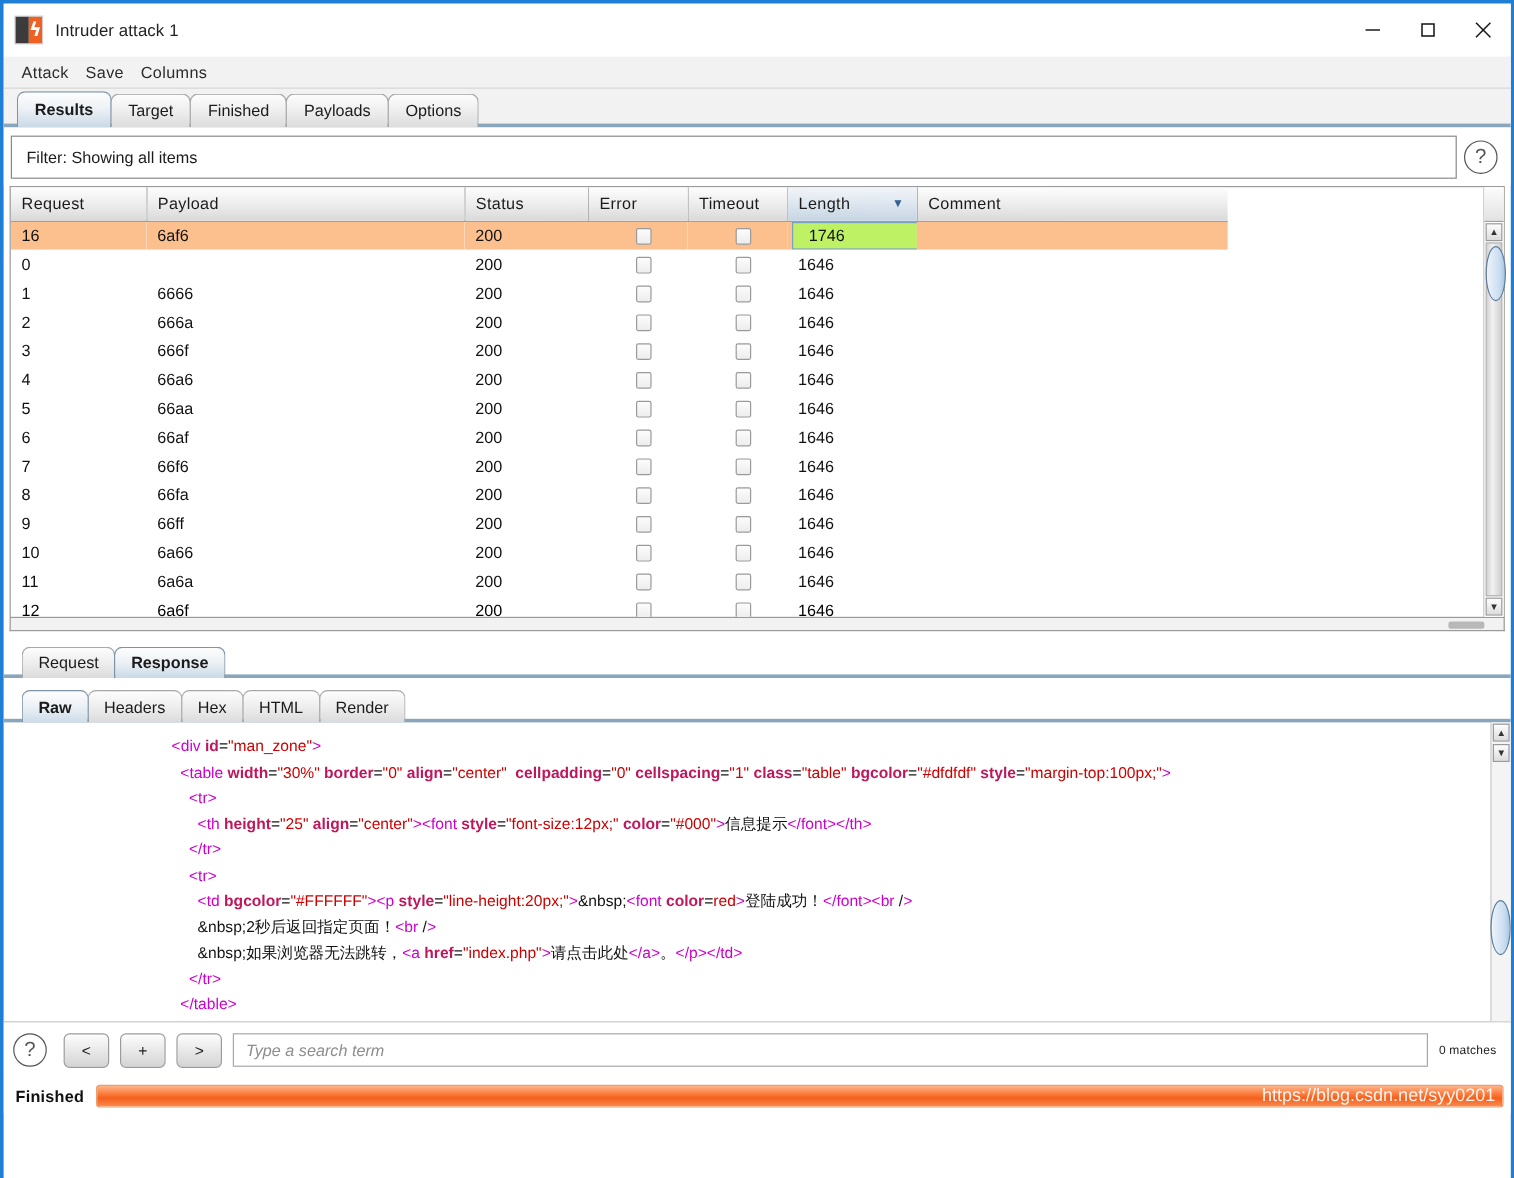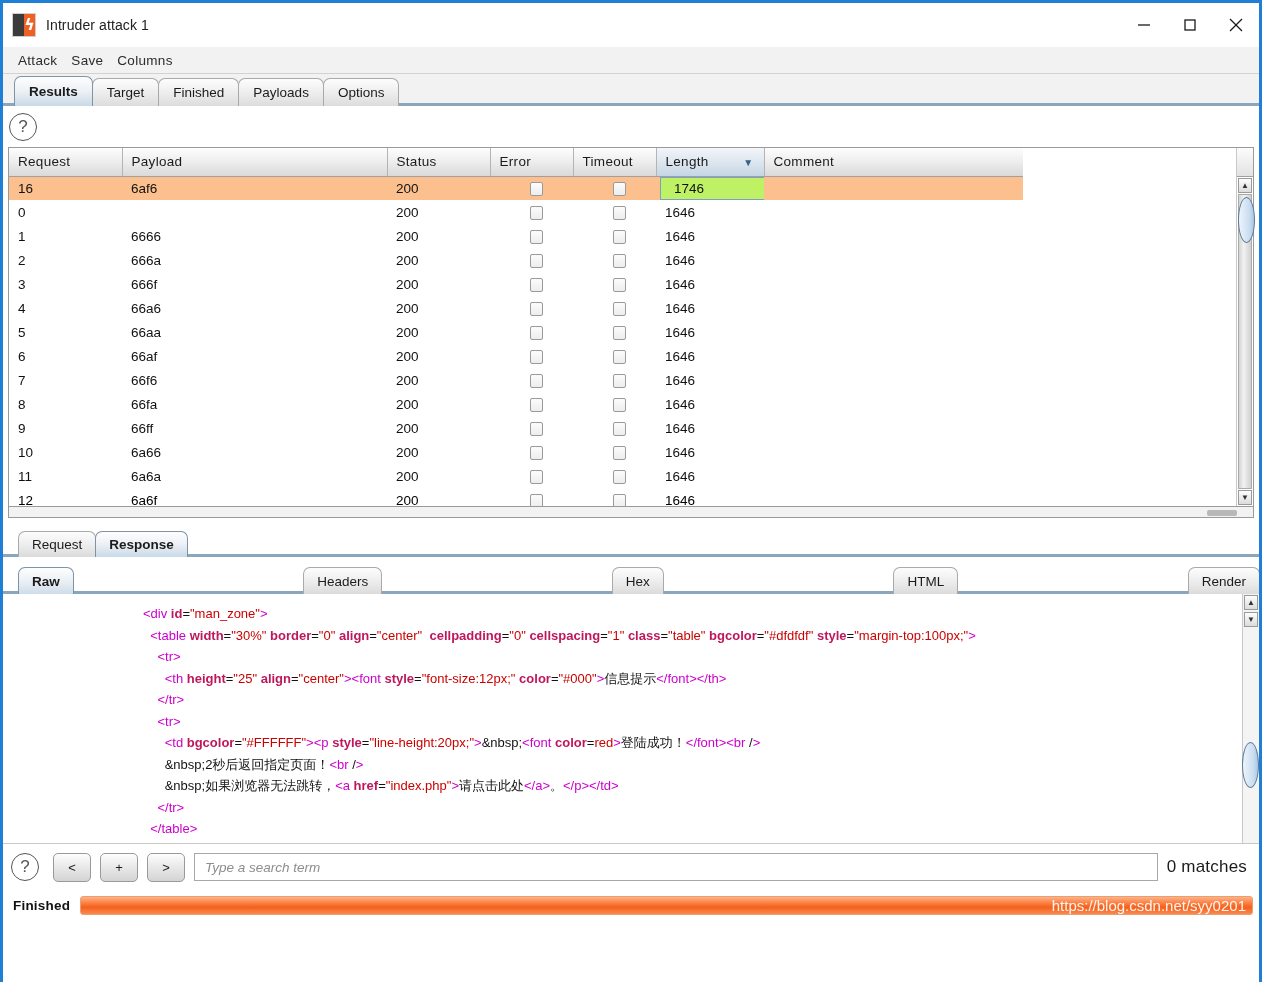--- a/index.html
+++ b/index.html
@@ -268,21 +268,20 @@
     background: linear-gradient(to bottom, #fdfdfd 0%, #eef2f6 45%, #c9d9e7 100%);
     border-color: #7d93a8; font-weight: bold; z-index: 3;
   }
 
   .viewtabstrip {
     position: relative;
     height: 30px;
     padding-left: 15px;
     display: flex; align-items: flex-end;
     margin-top: 7px;
-    justify-content: space-between;
   }
   .viewtabstrip::after {
     content: ""; position: absolute;
     left: 0; right: 0; bottom: 0;
     height: 3px; background: #8aa6bd;
   }
   .vtab {
     height: 27px; padding: 0 13px;
     margin-right: -1px;
     display: flex; align-items: center;
@@ -335,21 +334,21 @@
     display: flex; align-items: center; justify-content: center;
     font-size: 13px; color: #1b1b1b;
   }
   .search-input {
     flex: 1 1 auto; height: 28px;
     border: 1px solid #a8a8a8; background: #ffffff;
     display: flex; align-items: center;
     padding-left: 10px;
     font-size: 13.5px; font-style: italic; color: #8d8d8d;
   }
-  .matches { font-size: 17px; color: #1b1b1b; padding-right: 4px; letter-spacing:.2px; }
+  .matches { font-size: 10px; color: #1b1b1b; padding-right: 4px; letter-spacing:.2px; }
 
   
   .statusbar {
     display: flex; align-items: center;
     height: 30px; padding: 0 6px 0 10px;
     gap: 10px; background: #ffffff;
   }
   .status-label { font-size: 13.5px; color: #111; font-weight: bold; letter-spacing:.2px; }
   .progress {
     position: relative;
@@ -415,20 +414,21 @@
 
   <div class="tabstrip">
     <div class="tab active">Results</div>
     <div class="tab">Target</div>
     <div class="tab">Finished</div>
     <div class="tab">Payloads</div>
     <div class="tab">Options</div>
   </div>
 
   <div class="filterrow">
+    <div class="filterbox">Filter: Showing all items</div>
     <div class="help-circle">?</div>
   </div>
 
   <div class="results-wrap">
     <div class="results-main">
       <table class="results">
         <colgroup>
           <col style="width:113px">
             <col style="width:265px">
             <col style="width:103px">

